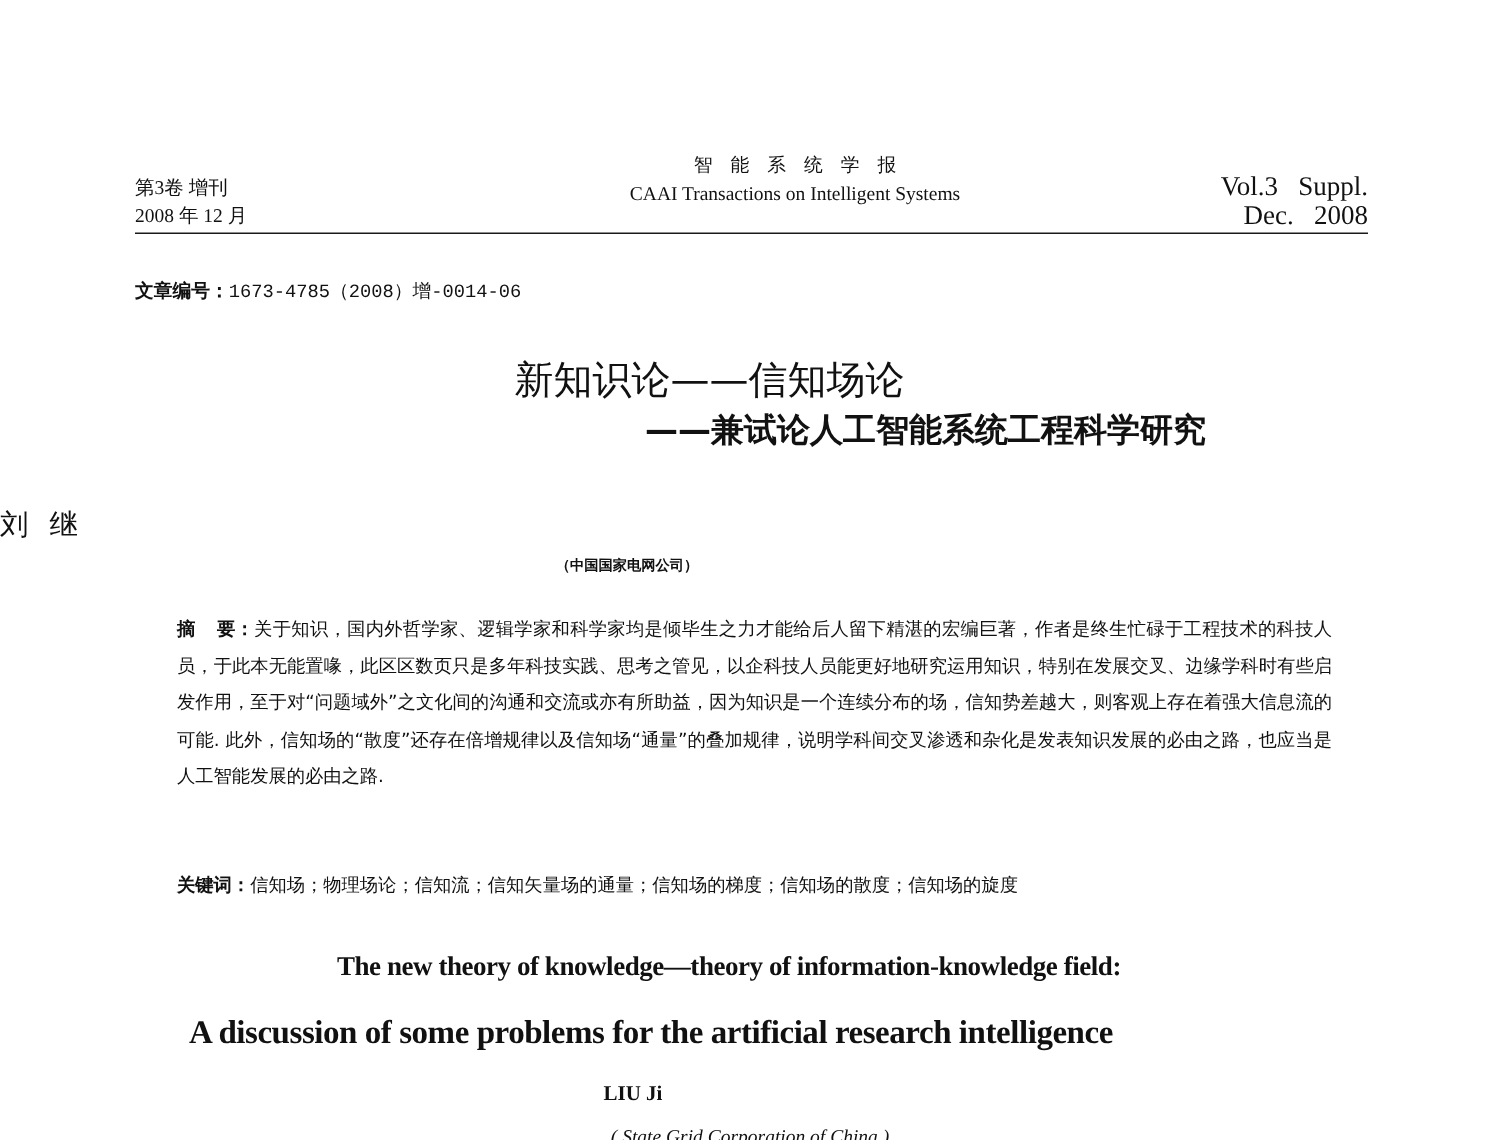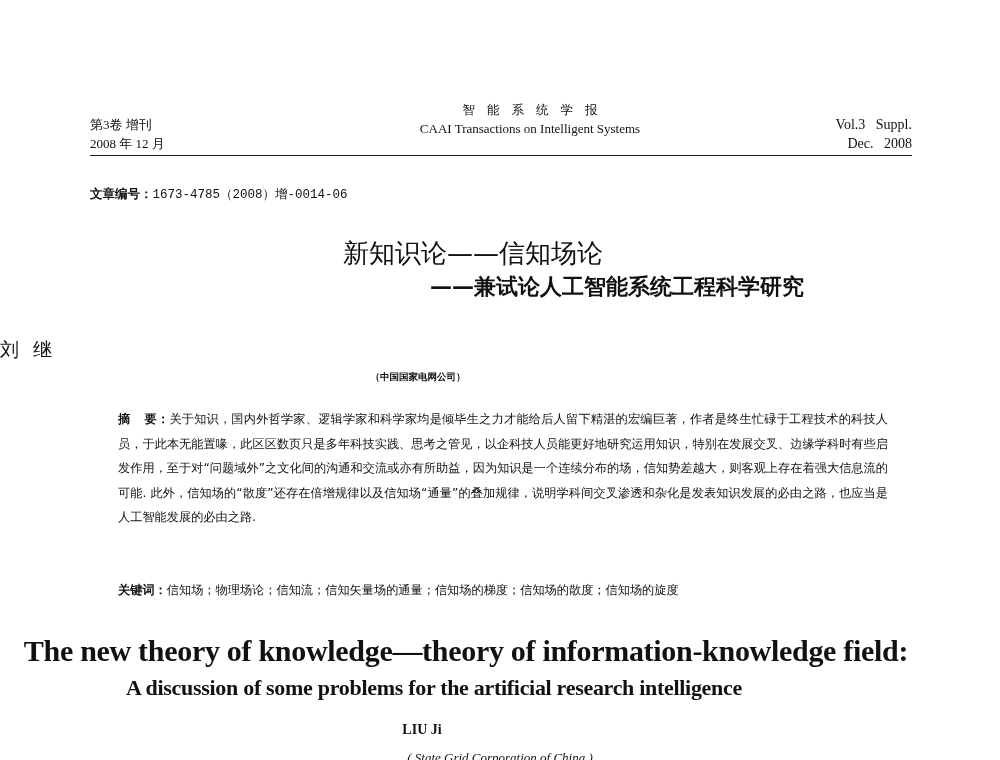--- a/index.html
+++ b/index.html
@@ -7,21 +7,21 @@
       width: 1000px; height: 760px; overflow: hidden; position: relative;
       color: #111111;
       font-family: "Liberation Serif", "DejaVu Serif", serif;
     }
     .page { position: absolute; left: 0; top: 0; width: 1000px; height: 760px; }
 
     
     .hdr-left { position: absolute; left: 90px; top: 115px; font-size: 13px; line-height: 19px; }
     .hdr-center { position: absolute; left: 380px; width: 300px; top: 100px; text-align: center; font-size: 13px; line-height: 19px; }
     .hdr-center .cn { letter-spacing: 12px; padding-left: 12px; font-family: "DejaVu Sans", sans-serif; font-size: 12.5px; }
-    .hdr-right { position: absolute; left: 800px; width: 112px; top: 115px; text-align: right; font-size: 14px; line-height: 19px; }
+    .hdr-right { position: absolute; left: 800px; width: 112px; top: 115px; text-align: right; font-size: 18px; line-height: 19px; }
     .hdr-right span { display: inline-block; }
     .hdr-rule { position: absolute; left: 90px; top: 155px; width: 822px; height: 0; border-top: 1.5px solid #1a1a1a; }
 
     
     .article-id { position: absolute; left: 90px; top: 186px; font-size: 12.5px; font-family: "Liberation Mono", "DejaVu Sans Mono", monospace; }
     .article-id .lbl { font-family: "DejaVu Sans", sans-serif; font-weight: bold; }
 
     
     .title-cn { position: absolute; left: 343px; top: 236px; font-family: "DejaVu Sans", sans-serif; font-size: 26px; letter-spacing: 0px; }
     .subtitle-cn { position: absolute; left: 430px; top: 272px; font-family: "DejaVu Sans", sans-serif; font-size: 22px; font-weight: bold; }
@@ -30,21 +30,21 @@
     .affil-cn { position: absolute; left: 0; width: 836px; top: 371px; text-align: center; font-family: "DejaVu Sans", sans-serif; font-size: 9.5px; font-weight: bold; }
 
     
     .abstract { position: absolute; left: 118px; width: 770px; top: 407px; font-family: "DejaVu Sans", sans-serif; font-size: 12.2px; line-height: 24.5px; text-align: justify; }
     .abstract .lbl { font-weight: bold; letter-spacing: 0; }
     .abstract .lbl .gap { display: inline-block; width: 14px; }
     .keywords { position: absolute; left: 118px; width: 780px; top: 580px; font-family: "DejaVu Sans", sans-serif; font-size: 12.2px; line-height: 20px; }
     .keywords .lbl { font-weight: bold; }
 
     
-    .title-en { position: absolute; left: 0; width: 932px; top: 634px; text-align: center; font-size: 30px; font-weight: bold; font-family: "Liberation Serif", serif; letter-spacing: -0.3px; }
+    .title-en { position: absolute; left: 0; width: 932px; top: 634px; text-align: center; font-size: 18px; font-weight: bold; font-family: "Liberation Serif", serif; letter-spacing: -0.3px; padding-left: 20px; }
     .subtitle-en { position: absolute; left: 0; width: 868px; top: 675px; text-align: center; font-size: 22px; font-weight: bold; font-family: "Liberation Serif", serif; letter-spacing: -0.3px; }
     .author-en { position: absolute; left: 0; width: 844px; top: 722px; text-align: center; font-size: 14px; font-weight: bold; font-family: "Liberation Serif", serif; }
     .affil-en { position: absolute; left: 0; width: 1000px; top: 750px; text-align: center; font-size: 13px; font-style: italic; font-family: "Liberation Serif", serif; }
   </style>
 </head>
 <body>
 
 <div class="page">
 
   <div class="hdr-left">

